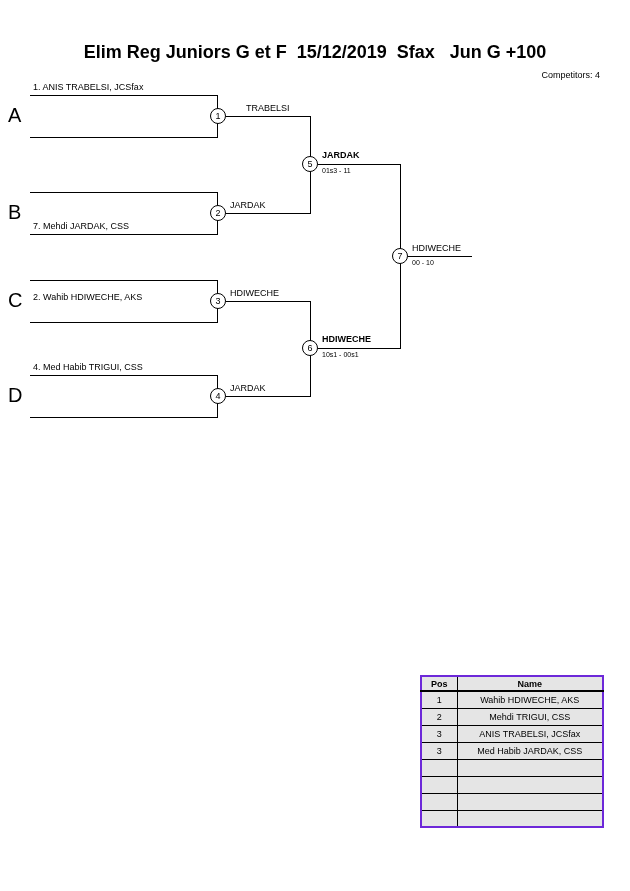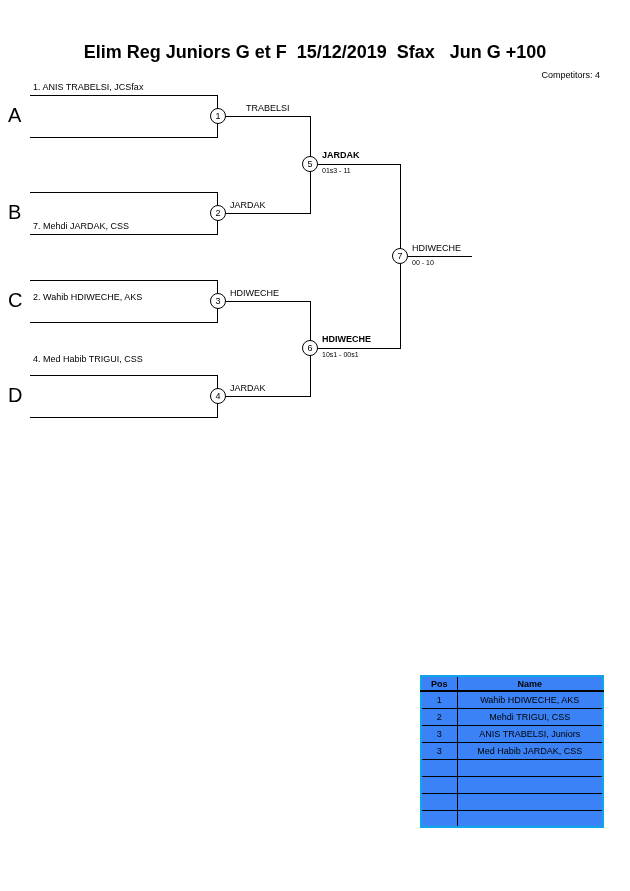--- a/index.html
+++ b/index.html
@@ -20,21 +20,21 @@
   .winner.bold { font-weight:bold; }
   .score  { position:absolute; font-size:7px; line-height:8px; white-space:nowrap; }
 
   .match-circle { position:absolute; width:16px; height:16px; border:1px solid #000;
                   border-radius:50%; background:#fff; font-size:9px; line-height:14px;
                   text-align:center; z-index:2; }
 
   .results-title { position:absolute; left:420px; top:678px; width:182px; text-align:center;
                    font-size:11px; font-weight:bold; }
   .results-table { position:absolute; left:420px; top:675px; border-collapse:collapse;
-                   background:#3b82f6; border:2px solid #0ea5e9; }
+                   background:#e5e5e5; border:2px solid #6d28d9; }
   .results-table th, .results-table td { border:1px solid #000; font-size:9px; height:17px;
                    padding:0 4px; white-space:nowrap; overflow:hidden; }
   .results-table th { height:15px; border-bottom:2px solid #000; }
   .col-pos  { width:36px; text-align:center; }
   .col-name { width:146px; }
   th.col-name { text-align:center; }
   td.col-name { text-align:center; }
 </style>
 </head>
 <body>
@@ -70,21 +70,21 @@
 
   <div class="seed" style="left:33px; top:256px;margin-top:36px;">2. Wahib HDIWECHE, AKS</div>
   <div class="hline" style="left:30px; top:280px; width:188px;"></div>
   <div class="hline" style="left:30px; top:322px; width:188px;"></div>
   <div class="vline" style="left:217px; top:280px; height:43px;"></div>
   <div class="group-letter" style="top:289px;">C</div>
   <div class="winner" style="left:230px; top:288px;">HDIWECHE</div>
   <div class="hline" style="left:226px; top:301px; width:84px;"></div>
   <div class="match-circle" style="left:210px; top:293px;">3</div>
 
-  <div class="seed" style="left:33px; top:354px;">4. Med Habib TRIGUI, CSS</div>
+  <div class="seed" style="left:33px; top:362px;">4. Med Habib TRIGUI, CSS</div>
   <div class="hline" style="left:30px; top:375px; width:188px;"></div>
   <div class="hline" style="left:30px; top:417px; width:188px;"></div>
   <div class="vline" style="left:217px; top:375px; height:43px;"></div>
   <div class="group-letter" style="top:384px;">D</div>
   <div class="winner" style="left:230px; top:383px;">JARDAK</div>
   <div class="hline" style="left:226px; top:396px; width:84px;"></div>
   <div class="match-circle" style="left:210px; top:388px;">4</div>
 
   <div class="vline" style="left:310px; top:301px; height:96px;"></div>
   <div class="winner bold" style="left:322px; top:334px;">HDIWECHE</div>
@@ -110,21 +110,21 @@
       <tr>
         <td class="col-pos">1</td>
         <td class="col-name">Wahib HDIWECHE, AKS</td>
       </tr>
       <tr>
         <td class="col-pos">2</td>
         <td class="col-name">Mehdi TRIGUI, CSS</td>
       </tr>
       <tr>
         <td class="col-pos">3</td>
-        <td class="col-name">ANIS TRABELSI, Juniors</td>
+        <td class="col-name">ANIS TRABELSI, JCSfax</td>
       </tr>
       <tr>
         <td class="col-pos">3</td>
         <td class="col-name">Med Habib JARDAK, CSS</td>
       </tr>
       <tr>
         <td class="col-pos"></td>
         <td class="col-name"></td>
       </tr>
       <tr>

